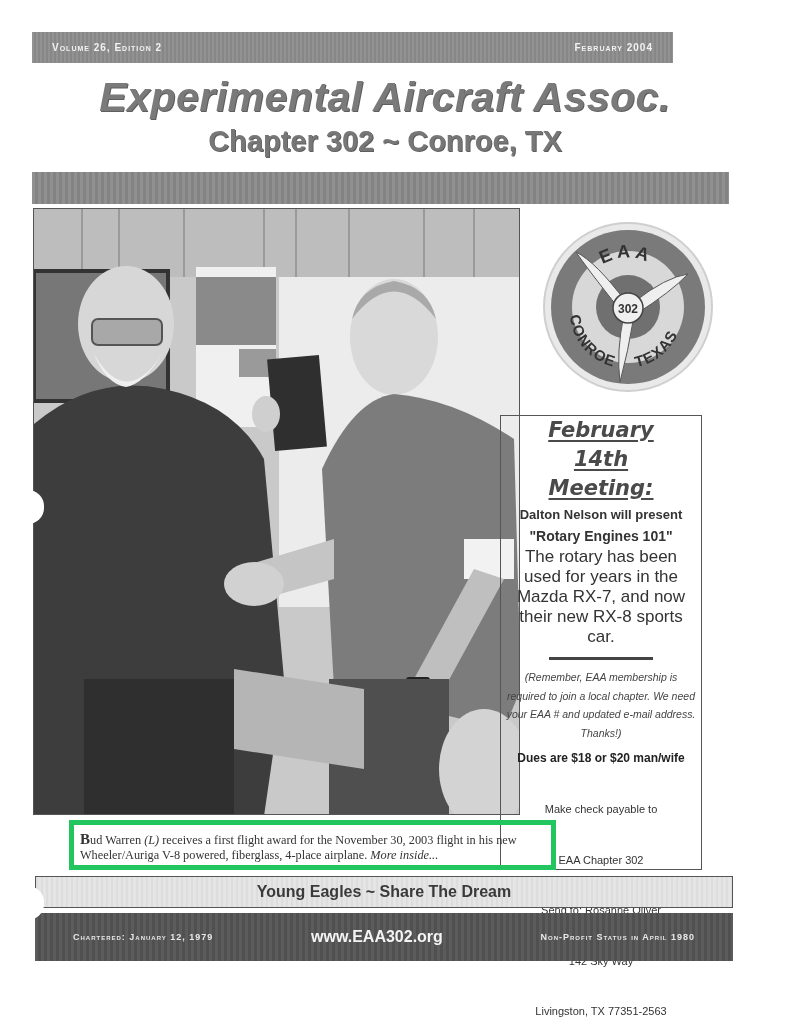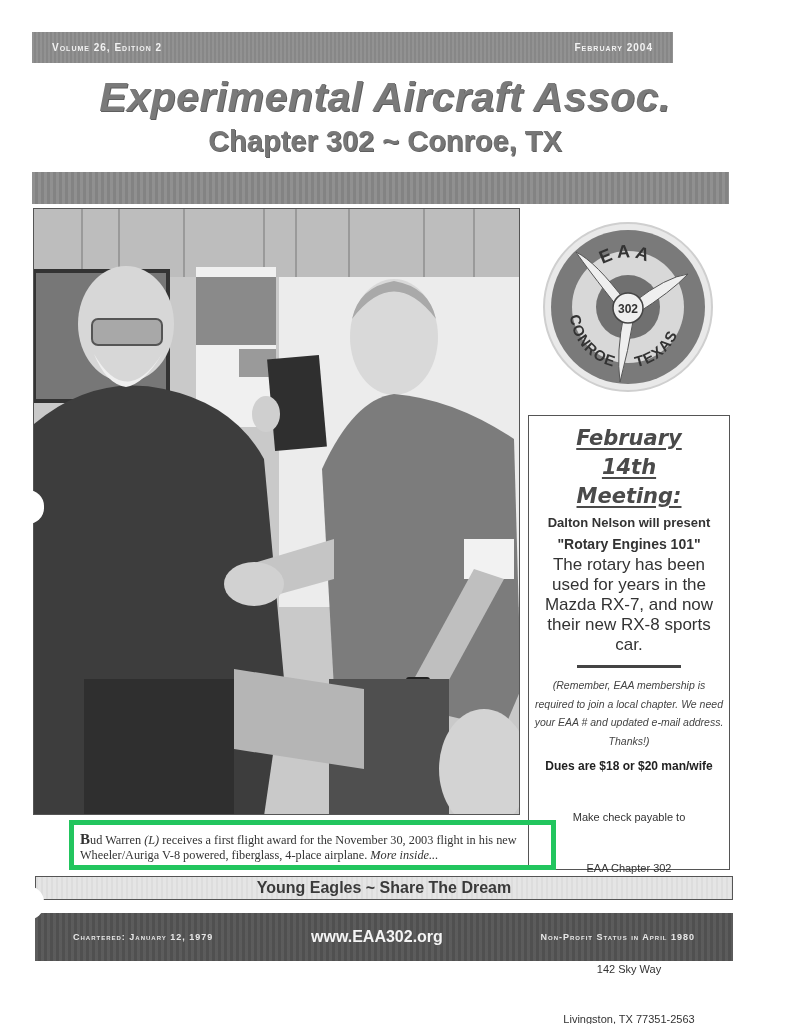--- a/index.html
+++ b/index.html
@@ -41,22 +41,22 @@
     left: 33px; top: 208px; width: 487px; height: 607px;
     border: 1px solid #555; overflow: hidden; background: #cfcfcf;
   }
   .photo svg { display: block; }
 
   .patch {
     left: 536px; top: 222px; width: 180px; height: 175px;
   }
 
   .meeting-box {
-    left: 528px; top: 415px; width: 202px; height: 455px;
-    border: 1px solid #555; text-align: center; padding-top: 8px;
+    left: 500px; top: 415px; width: 202px; height: 455px;
+    border: 1px solid #555; text-align: center; 
   }
   .meeting-heading {
     font-family: "DejaVu Sans", sans-serif;
     font-size: 21px; font-weight: bold; font-style: italic; color: #4a4a4a;
     line-height: 29px; text-decoration: underline; text-underline-offset: 3px;
   }
   .presenter { font-size: 13px; font-weight: bold; color: #333; margin-top: 2px; line-height: 20px; }
   .talk-title { font-size: 14px; font-weight: bold; color: #333; line-height: 22px; }
   .talk-desc { font-size: 17px; font-weight: normal; color: #333; line-height: 20px; padding: 0 4px; }
   .divider { width: 104px; height: 3px; background: #444; margin: 10px auto 8px; }
@@ -67,21 +67,21 @@
 
   .caption-box {
     left: 33px; top: 820px; width: 487px; height: 50px;
     border: 5px solid #22c55e; padding: 7px 6px;
     font-family: "Liberation Serif", serif; font-size: 12.3px; line-height: 15px; color: #333; margin-left: 36px;
   }
   .caption-box .initial { font-size: 15px; font-weight: bold; }
   .caption-box em { font-style: italic; }
 
   .eagles-bar {
-    left: 35px; top: 876px; width: 698px; height: 24px;
+    left: 35px; top: 876px; width: 698px; height: 32px;
     border: 1px solid #555; background: #e4e4e4;
     background-image: repeating-linear-gradient(90deg, rgba(0,0,0,0.03) 0 2px, rgba(255,255,255,0.05) 2px 5px);
     display: flex; align-items: center; justify-content: center;
     font-size: 16px; font-weight: bold; color: #3a3a3a;
   }
 
   .footer-bar {
     left: 35px; top: 913px; width: 698px; height: 48px;
     background: #555;
     background-image: repeating-linear-gradient(90deg, rgba(255,255,255,0.04) 0 3px, rgba(0,0,0,0.06) 3px 6px);

